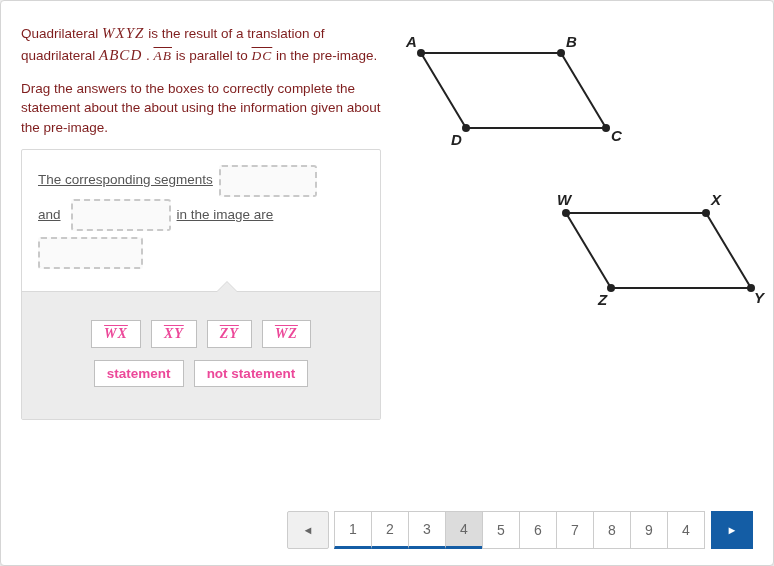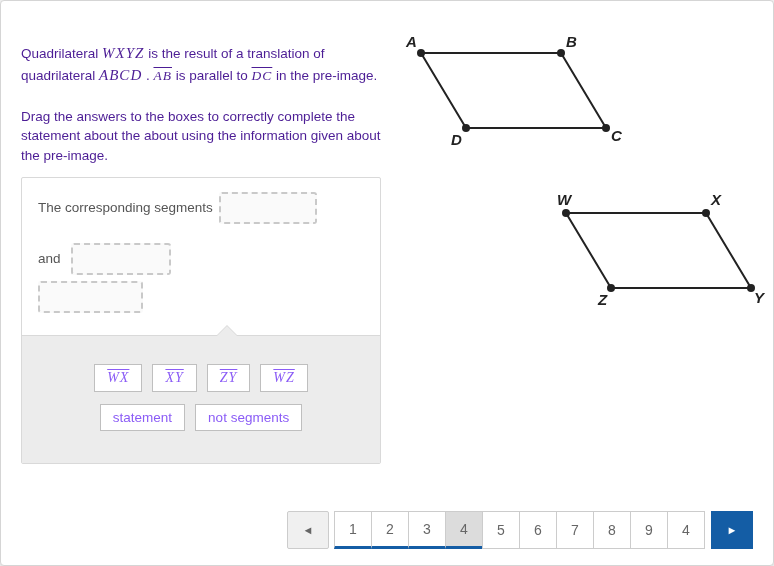--- a/index.html
+++ b/index.html
@@ -28,39 +28,38 @@
   }
   .left-col {
     flex: 0 0 360px;
   }
   .right-col {
     flex: 1;
     position: relative;
   }
   .prompt {
     font-size: 13.5px;
-    color: #4c1d95;
+    color: #7f1d1d;
     line-height: 1.45;
     margin-bottom: 12px;
-    margin-top: 20px;
   }
   .prompt .math-i { font-style: italic; font-family: "Times New Roman", serif; font-size: 15px; letter-spacing: 1px; }
   .overline { text-decoration: overline; font-family: "Times New Roman", serif; font-style: italic; letter-spacing: 1px;}
   .activity {
     border: 1px solid #d9d9d9;
     border-radius: 2px;
     margin-top: 6px;
   }
   .drop-area {
     padding: 14px 16px 22px 16px;
     font-size: 13.5px;
     color: #555;
     line-height: 2.4;
   }
-  .drop-row { display: flex; align-items: flex-start; flex-wrap: wrap; }
+  .drop-row { display: flex; align-items: flex-end; flex-wrap: wrap; text-decoration: underline; }
   .drop-text { margin-right: 6px; }
   .dropzone {
     display: inline-block;
     border: 2px dashed #c9c9c9;
     border-radius: 3px;
     background: #fafafa;
     vertical-align: middle;
   }
   .dz-small { width: 98px; height: 32px; }
   .dz-med { width: 100px; height: 32px; margin-left: 4px; margin-right: 6px;}
@@ -93,24 +92,25 @@
     display: flex;
     justify-content: center;
     gap: 10px;
     margin-bottom: 12px;
   }
   .tile {
     background: #fff;
     border: 1px solid #bfbfbf;
     padding: 5px 12px;
     font-size: 13.5px;
-    color: #8b5cf6;
+    color: #ec4899;
     cursor: grab;
     min-width: 40px;
     text-align: center;
+    font-weight: bold;
   }
   .tile .overline { font-size: 14px; }
   
   .diagram svg { display: block; }
   .pt-label { font-family: Arial; font-style: italic; font-size: 15px; font-weight: bold; fill: #222; }
   
   .pager {
     position: absolute;
     bottom: 16px;
     right: 20px;
@@ -152,41 +152,42 @@
 
       <div class="prompt">Drag the answers to the boxes to correctly complete the statement about the about using the information given about the pre-image.</div>
 
       <div class="activity">
 
         <div class="drop-area">
           <div class="drop-row">
             <span class="drop-text">The corresponding segments</span>
             <span class="dropzone dz-small"></span>
           </div>
-          <div class="drop-row" style="margin-top:18px;">
+          <div class="drop-row" style="margin-top:2px;">
             <span class="drop-text">and</span>
             <span class="dropzone dz-med"></span>
+            <span class="drop-text">in the image are</span>
           </div>
           <div class="drop-row" style="margin-top:6px;">
             <span class="dropzone dz-wide"></span>
           </div>
         </div>
 
         <div class="bank">
           <div class="bank-pointer-border"></div>
           <div class="bank-pointer"></div>
           <div class="bank-row">
             <div class="tile"><span class="overline">WX</span></div>
             <div class="tile"><span class="overline">XY</span></div>
             <div class="tile"><span class="overline">ZY</span></div>
             <div class="tile"><span class="overline">WZ</span></div>
           </div>
           <div class="bank-row">
             <div class="tile"><span>statement</span></div>
-            <div class="tile"><span>not segments</span></div>
+            <div class="tile"><span>not statement</span></div>
           </div>
         </div>
 
       </div>
 
     </div>
 
     <div class="right-col">
 
       <div class="diagram">

